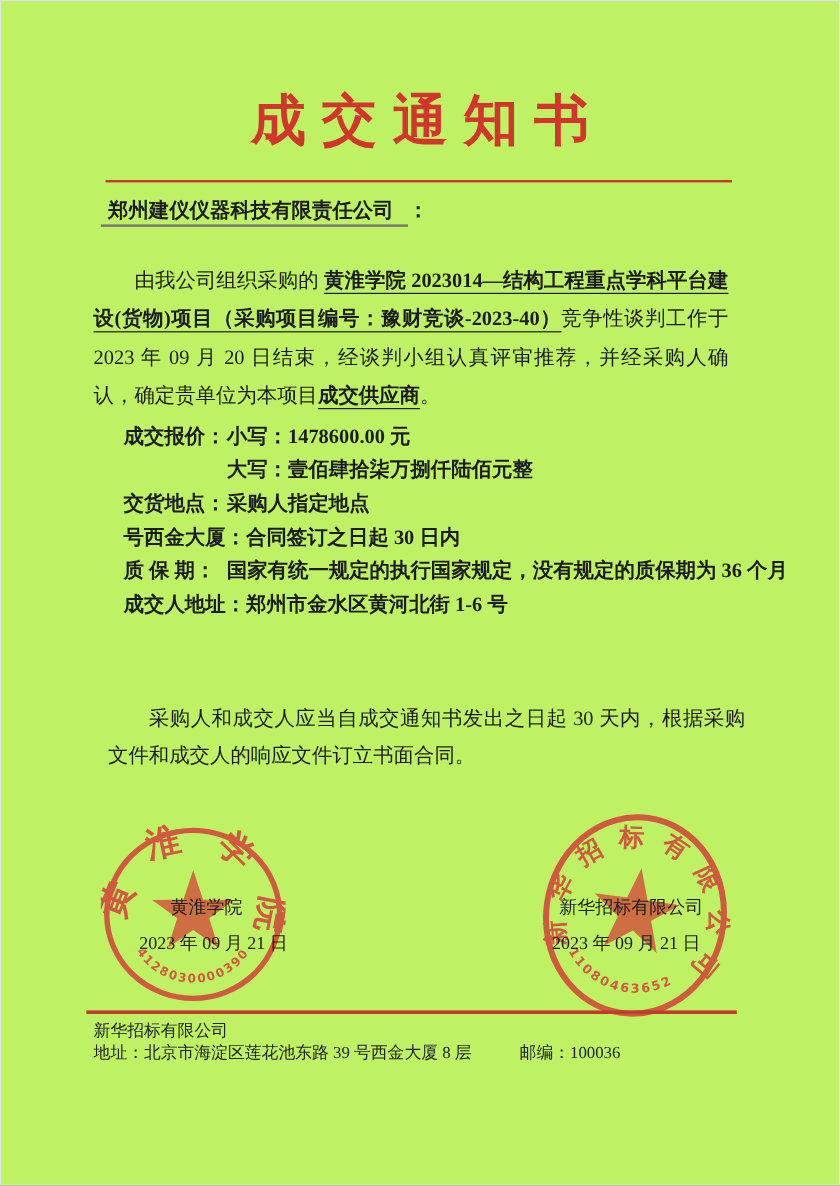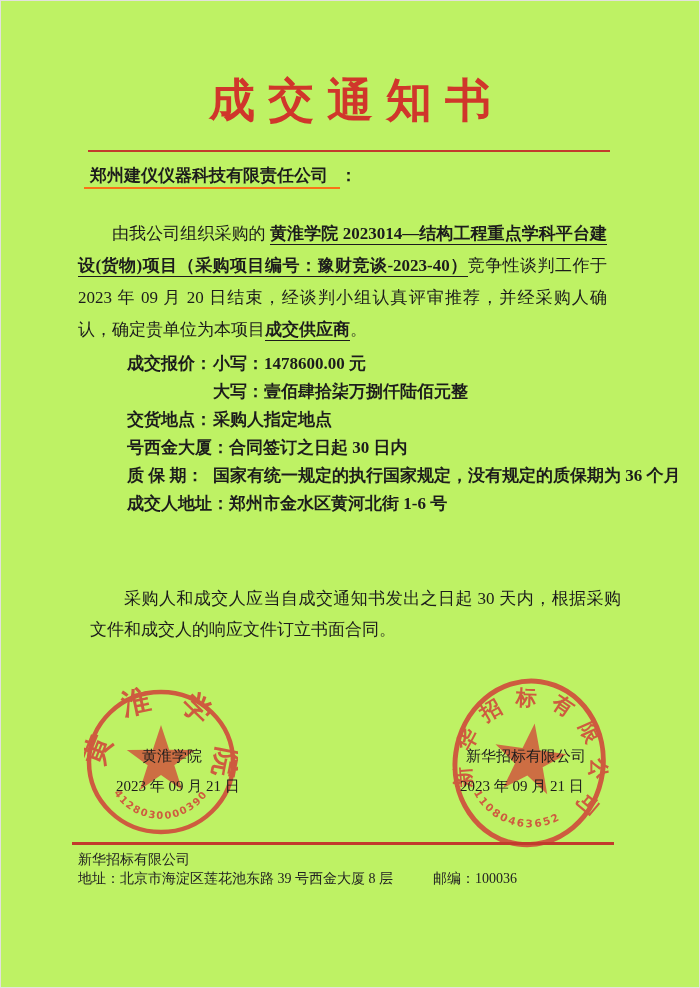--- a/index.html
+++ b/index.html
@@ -13,33 +13,33 @@
     position:absolute; top:70px; left:0; width:100%;
     text-align:center; font-size:46px; font-weight:700;
     letter-spacing:13px; padding-left:13px; box-sizing:border-box;
     color:#d0362b;
   }
   .rule { position:absolute; background:#c23b2c; }
   .rule-top    { top:150px; left:88px; width:522px; height:2px; }
   .rule-bottom { top:842px; left:72px; width:542px; height:3px; }
 
   .addressee { position:absolute; top:164px; left:84px; font-size:17px; font-weight:700; }
-  .addressee .name { border-bottom:2px solid #f97316; padding:0 12px 2px 6px; }
+  .addressee .name { border-bottom:2px solid #737373; padding:0 12px 2px 6px; }
 
   .para1 {
     position:absolute; top:201px; left:78px; width:529px;
     font-size:17px; line-height:32px; text-align:justify; text-indent:2em;
   }
   .seg-strong { font-weight:700; border-bottom:1.8px solid #1c1c1c; padding-bottom:1px; }
 
   .details {
     position:absolute; top:350px; left:103px;
     font-size:17px; font-weight:700; line-height:28px;
   }
-  .detail-row { white-space:nowrap;margin-left:24px; }
+  .detail-row { white-space:nowrap; }
   .detail-label { display:inline-block; min-width:86px; }
 
   .para2 {
     position:absolute; top:566px; left:78px; width:531px;
     font-size:17px; line-height:31px; text-align:justify; text-indent:2em;margin-left:12px;
   }
 
   .seal { position:absolute; opacity:.88; }
   .seal-left  { left:84px;  top:687px; }
   .seal-right { left:448px; top:676px; transform:rotate(8deg); }

